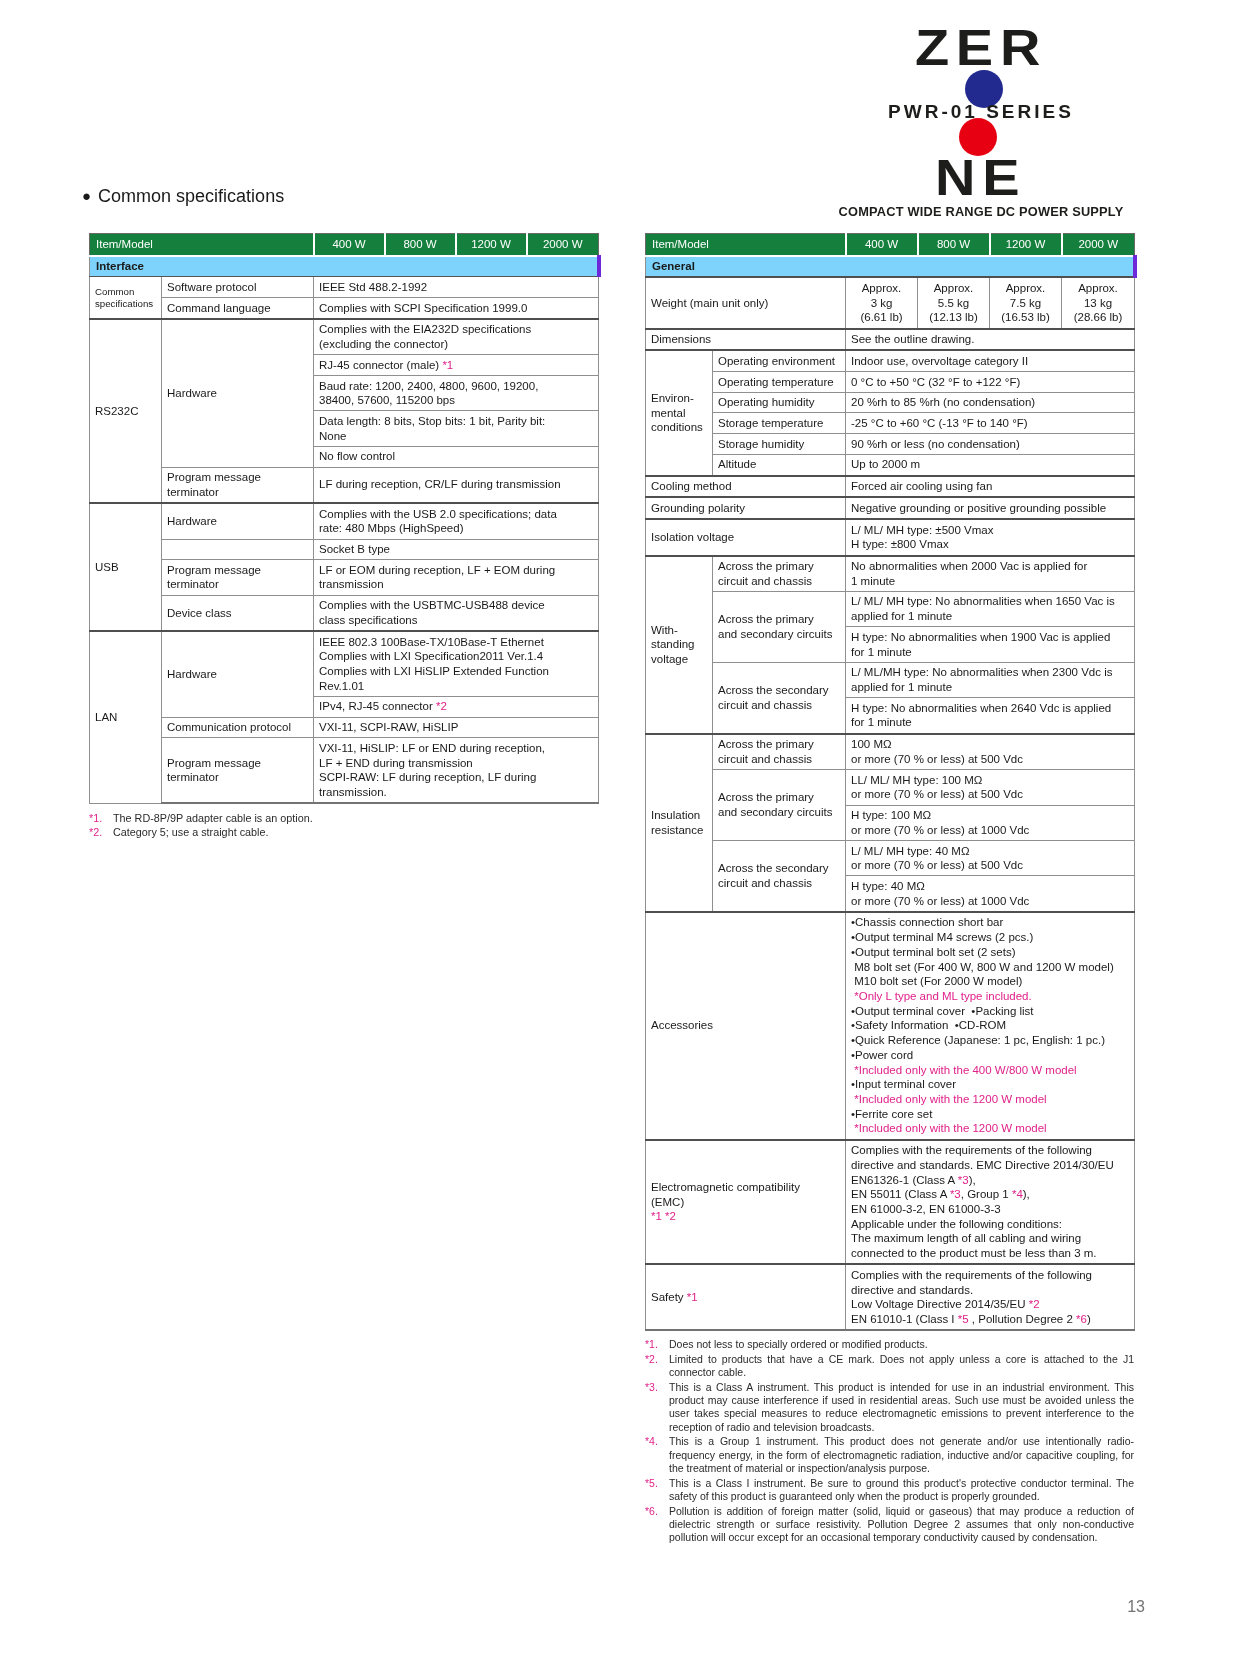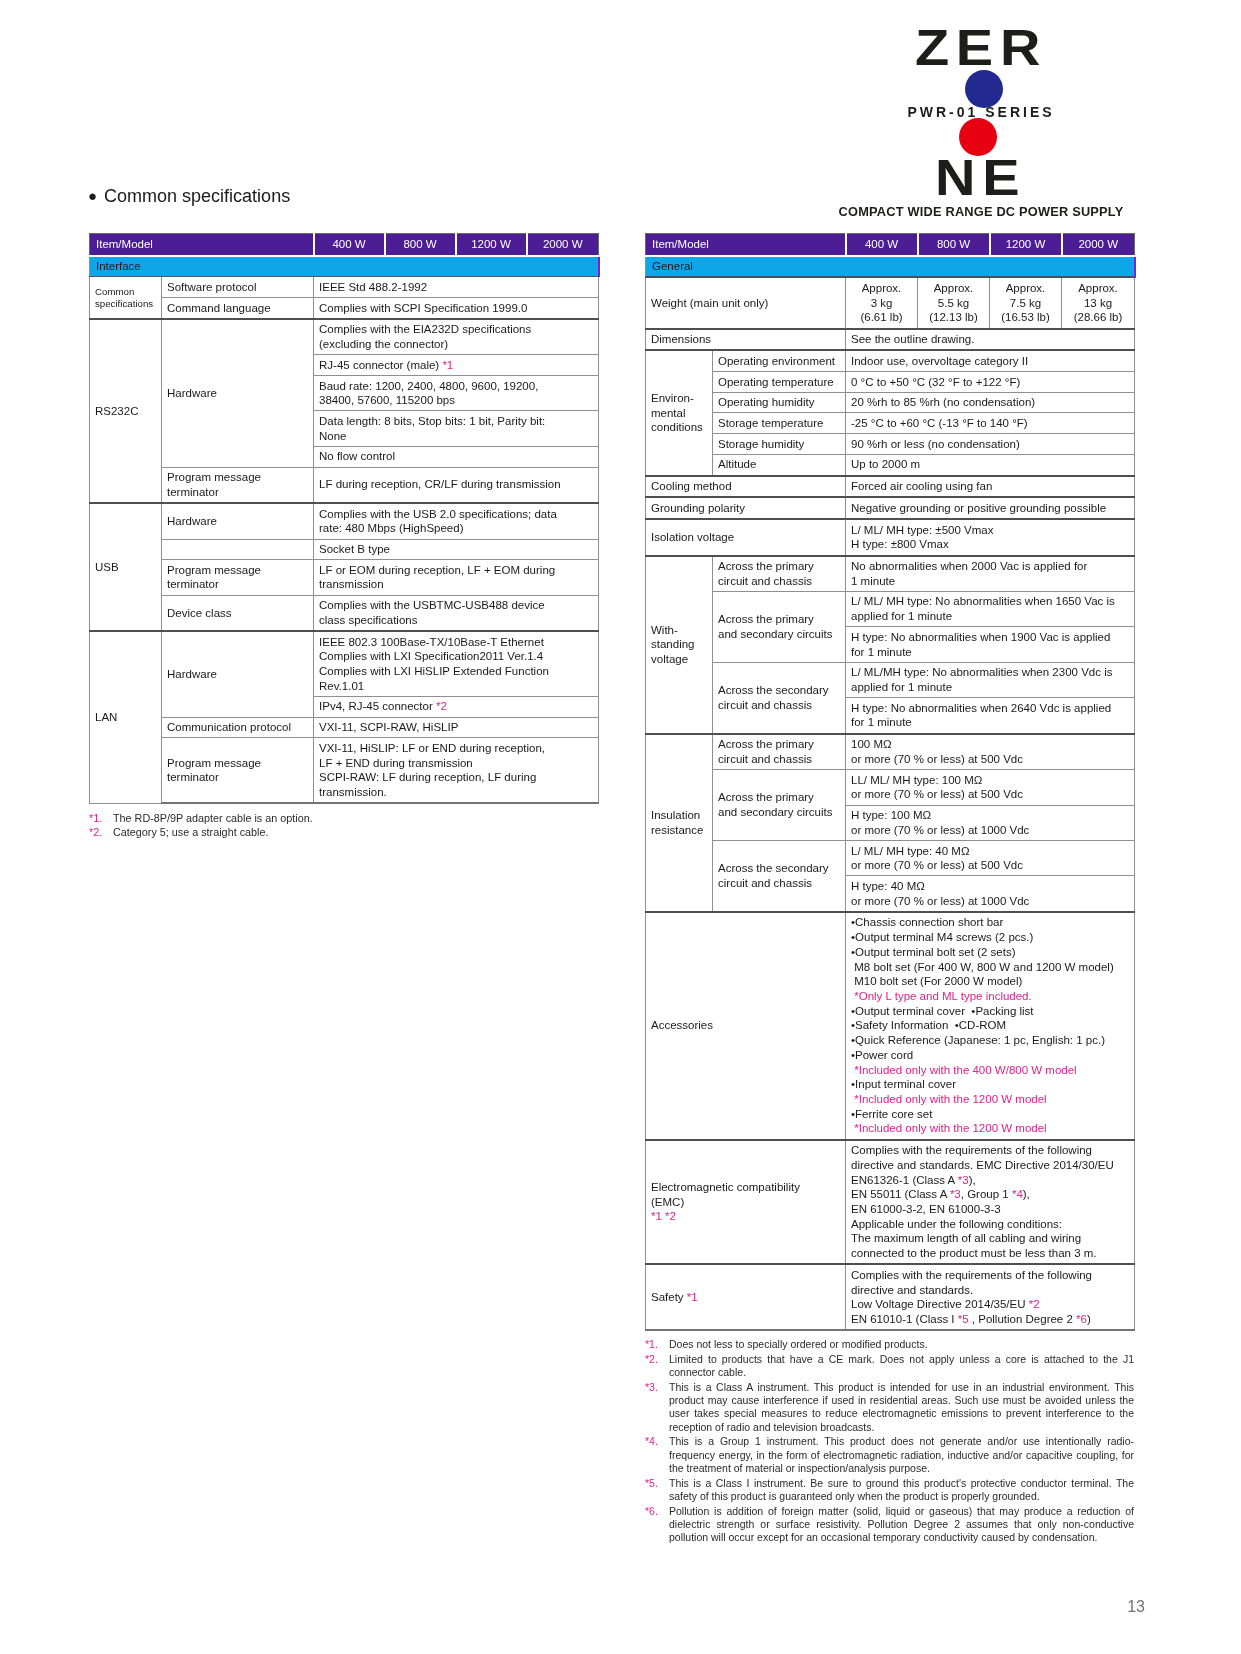--- a/index.html
+++ b/index.html
@@ -9,39 +9,39 @@
     -webkit-font-smoothing:antialiased;
   }
   
   .logo{position:absolute;top:26px;right:104px;width:312px;text-align:center;}
   .logo-row{display:flex;justify-content:center;align-items:center;flex-direction:column;}
   .big-letters{font-weight:bold;font-size:50px;line-height:44px;color:#1d1d1b;
     letter-spacing:6px;transform:scaleX(1.12);transform-origin:center;}
   .dot{display:inline-block;width:38px;height:38px;border-radius:50%;}
   .dot-blue{background:#232a8f;margin-left:6px;}
   .dot-red{background:#e60012;margin-right:6px;}
-  .series{font-weight:bold;font-size:14px;letter-spacing:3px;color:#1d1d1b;margin-top:-6px;line-height:20px;}
+  .series{font-weight:bold;font-size:19px;letter-spacing:3px;color:#1d1d1b;margin-top:-6px;line-height:20px;}
   .one-row{margin-top:-4px;}
   .tagline{font-weight:bold;font-size:12.8px;letter-spacing:0.2px;color:#1d1d1b;margin-top:4px;line-height:16px;}
   
-  .heading{position:absolute;left:88px;top:186px;font-size:18px;color:#1a1a1a;}
+  .heading{position:absolute;left:82px;top:186px;font-size:18px;color:#1a1a1a;}
   .heading .bullet{font-size:15px;vertical-align:1px;margin-right:7px;}
   
   .col-left{position:absolute;left:89px;top:233px;width:509px;}
   .col-right{position:absolute;left:645px;top:233px;width:489px;}
   
   table.spec{border-collapse:collapse;table-layout:fixed;width:100%;
     font-size:11.5px;line-height:1.28;}
   table.spec td{border:1px solid #8f8f8f;padding:2.5px 5px;vertical-align:middle;
     word-wrap:break-word;}
-  tr.hdr td{background:#4c1d95;color:#ffffff;border-color:#6a6a6a;
+  tr.hdr td{background:#15803d;color:#ffffff;border-color:#6a6a6a;
     border-bottom:2px solid #ffffff;padding:3px 6px;}
   tr.hdr td.model{text-align:center;border-left:2px solid #ffffff;}
-  tr.sec td{background:#0ea5e9;border-left:1px solid #8f8f8f;border-right:2px solid #6d28d9;
-    border-top:none;border-bottom:1px solid #555555;padding:2.5px 6px;}
+  tr.sec td{background:#7dd3fc;border-left:1px solid #8f8f8f;border-right:4px solid #6d28d9;
+    border-top:none;border-bottom:1px solid #555555;padding:2.5px 6px;font-weight:bold;}
   tr.g td{border-top:2px solid #4f4f4f;}
   table.spec tr:last-child td{border-bottom:2px solid #737373;}
   .pre{white-space:pre-line;}
   .center{text-align:center;}
   .small{font-size:9.7px;line-height:1.25;}
   .mag{color:#e0218a;}
   .ln{white-space:pre-wrap;}
   
   .fnotes{margin-top:7px;}
   .note{position:relative;padding-left:24px;font-size:10.8px;line-height:1.3;color:#2a2a2a;}

